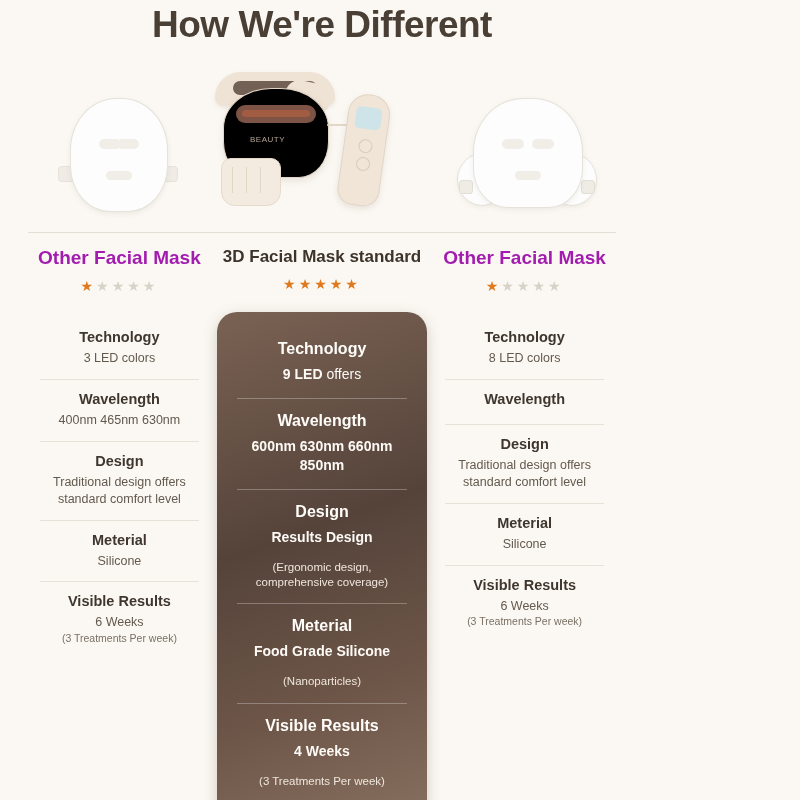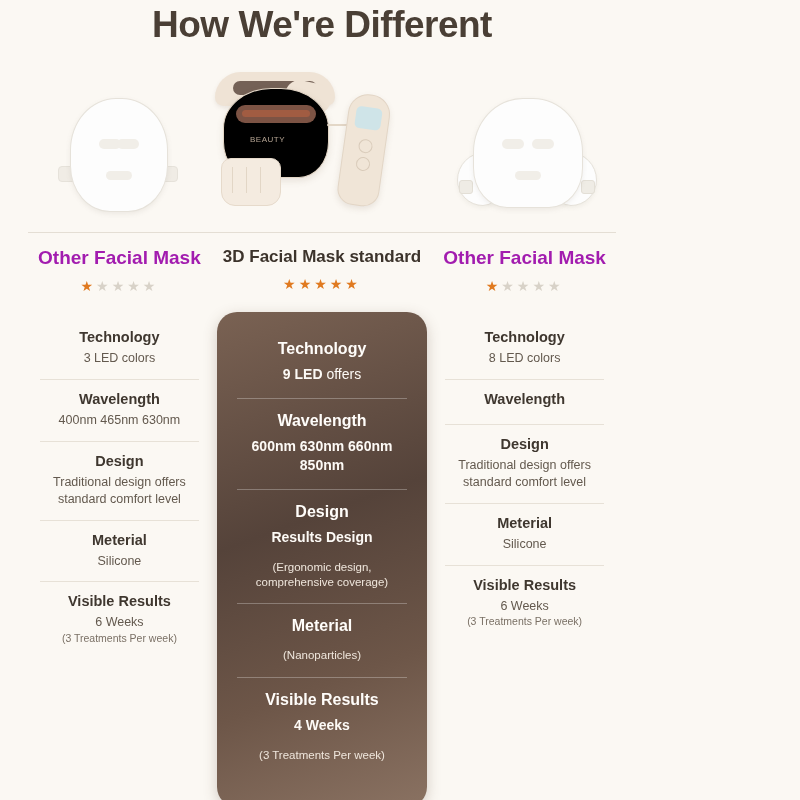--- a/index.html
+++ b/index.html
@@ -491,20 +491,21 @@
           <div class="spec-label">Wavelength</div>
           <div class="spec-value">600nm 630nm 660nm 850nm</div>
         </div>
         <div class="spec">
           <div class="spec-label">Design</div>
           <div class="spec-value">Results Design</div>
           <div class="spec-note">(Ergonomic design, comprehensive coverage)</div>
         </div>
         <div class="spec">
           <div class="spec-label">Meterial</div>
+          <div class="spec-value">Food Grade Silicone</div>
           <div class="spec-note">(Nanoparticles)</div>
         </div>
         <div class="spec">
           <div class="spec-label">Visible Results</div>
           <div class="spec-value">4 Weeks</div>
           <div class="spec-note">(3 Treatments Per week)</div>
         </div>
       </div>
     </div>
 

